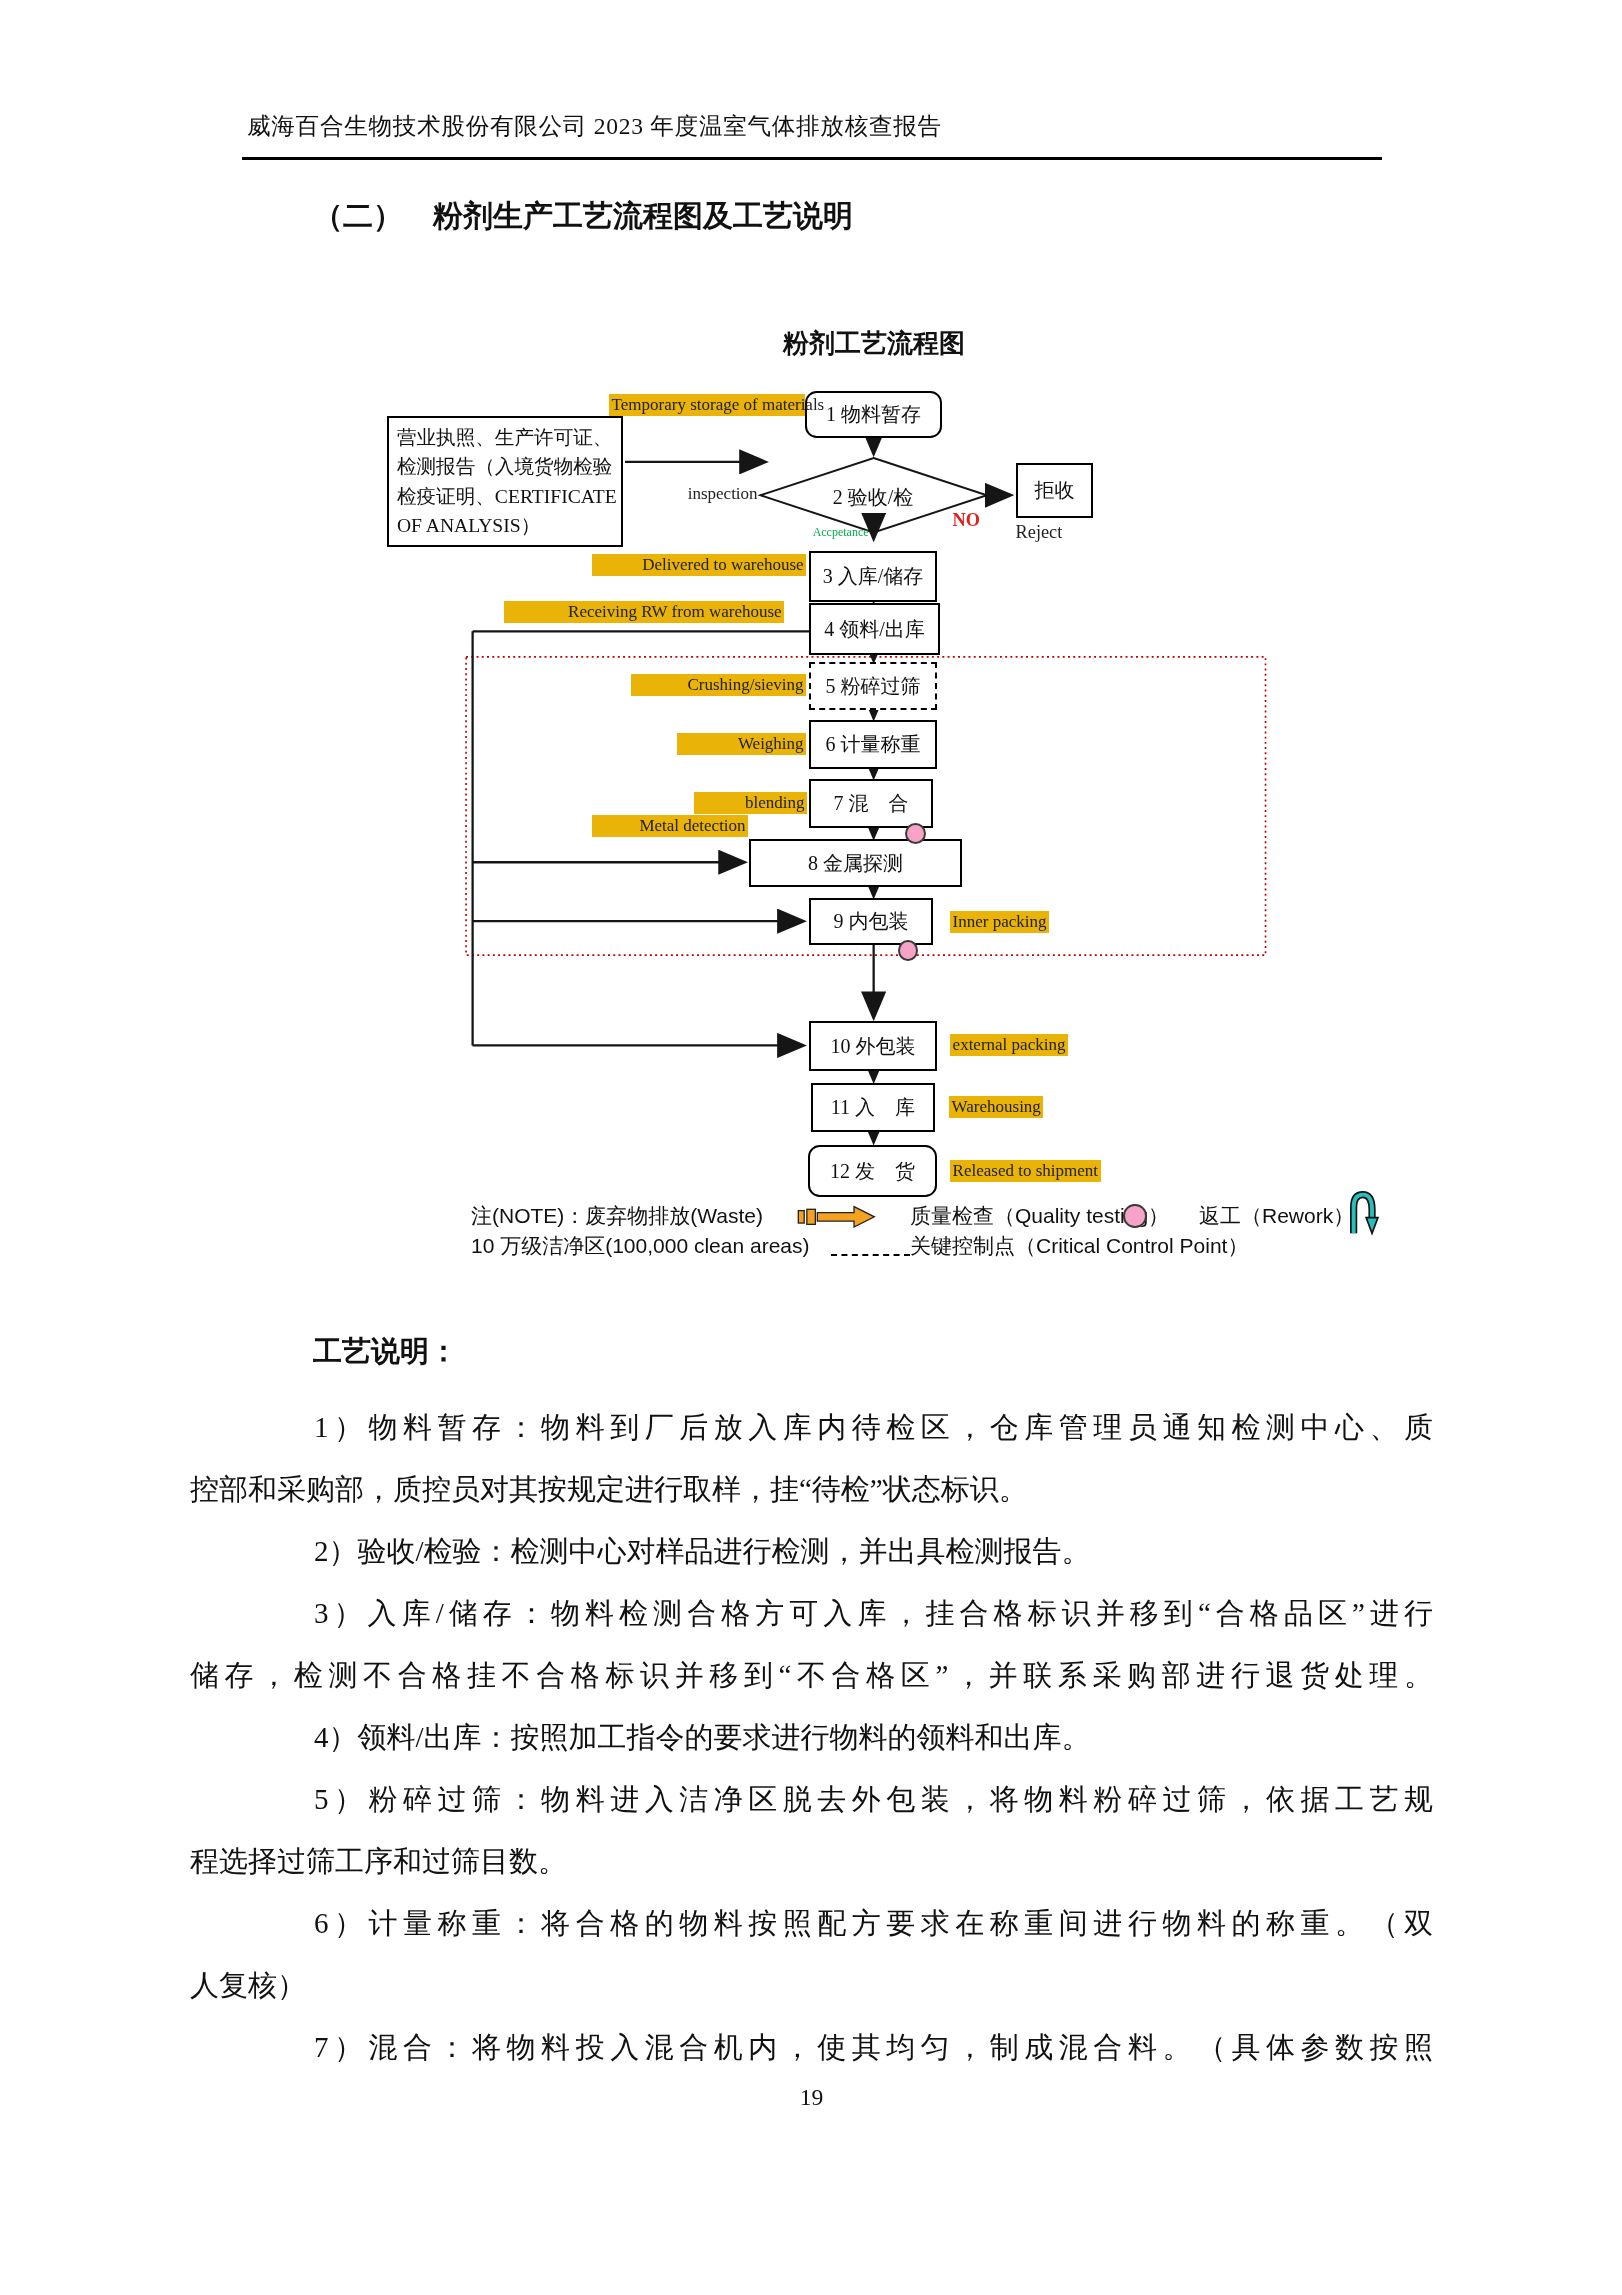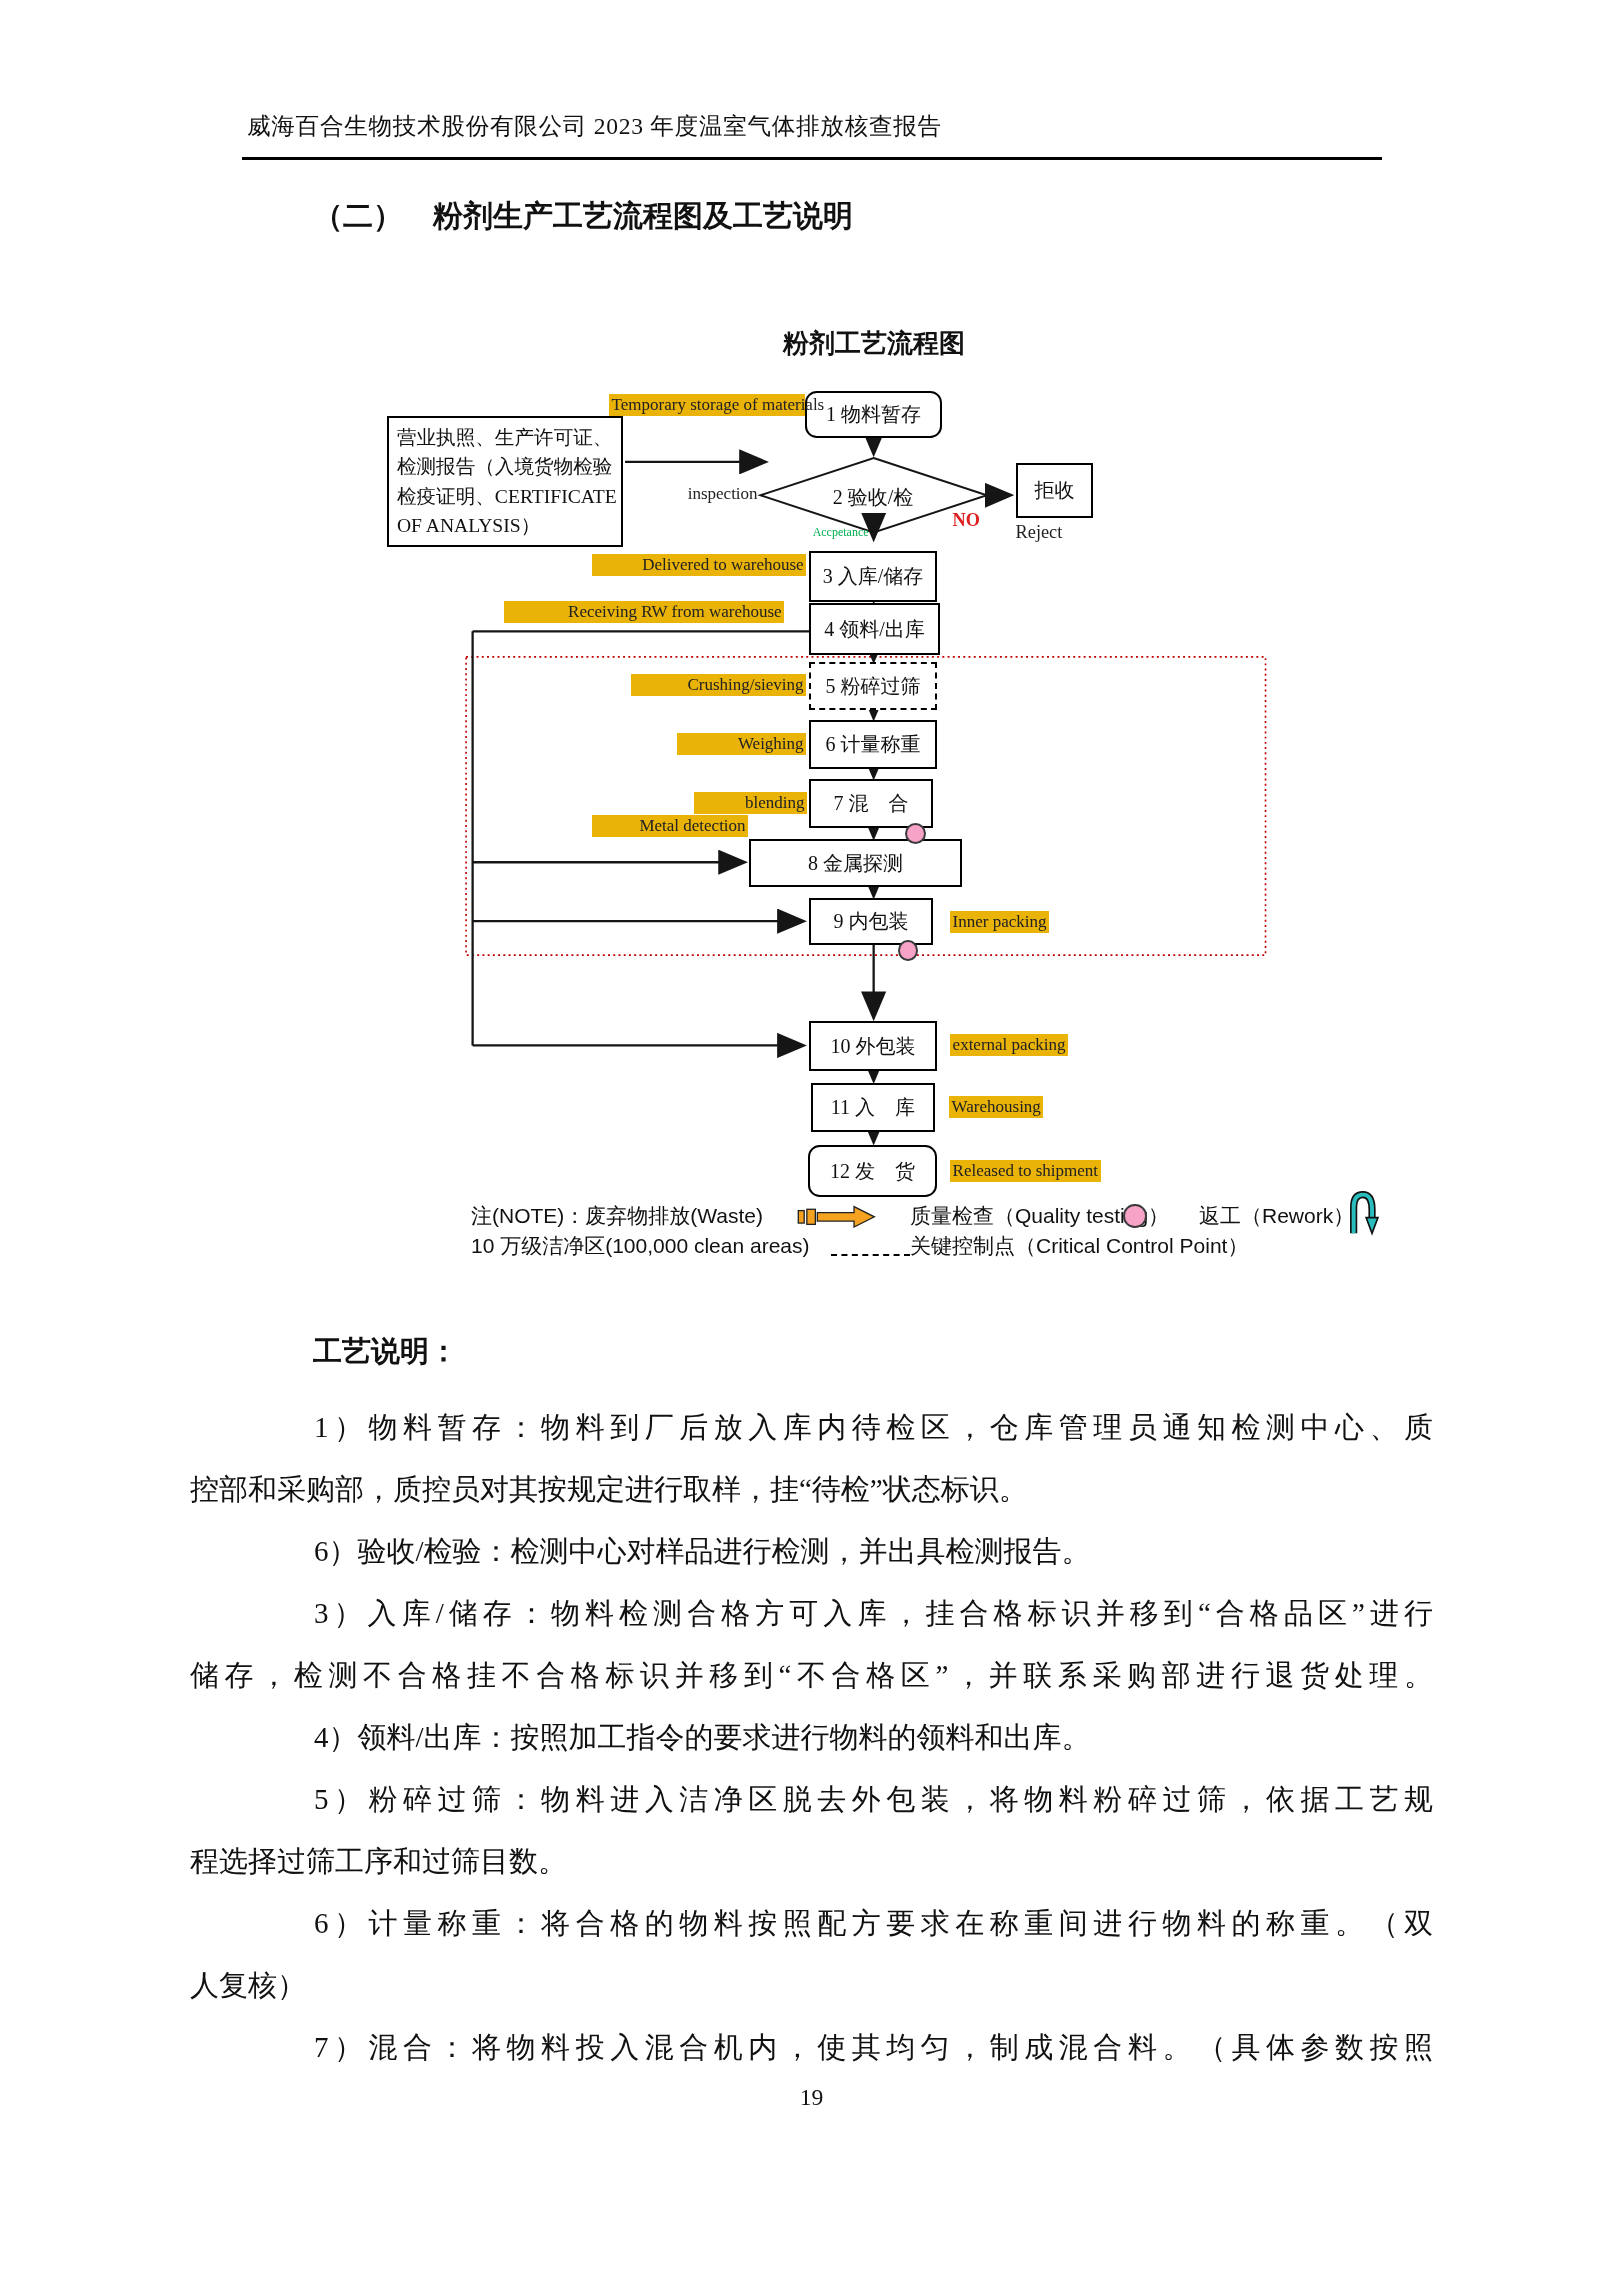--- a/index.html
+++ b/index.html
@@ -138,21 +138,21 @@
     <polygon points="29,42 47,42 38,66" fill="#29bdbd" stroke="#111" stroke-width="2.5"></polygon>
   </svg>
   <div class="cnlegend" style="left:471px;top:1233px;">10 万级洁净区(100,000 clean areas)</div>
   <div class="abs" id="dash-sample"></div>
   <div class="cnlegend" style="left:910px;top:1233px;">关键控制点（Critical Control Point）</div>
 
   <div class="abs" id="body-heading">工艺说明：</div>
   <div class="abs" id="body-lines">
     <div class="bt ind full">1）物料暂存：物料到厂后放入库内待检区，仓库管理员通知检测中心、质</div>
     <div class="bt">控部和采购部，质控员对其按规定进行取样，挂“待检”状态标识。</div>
-    <div class="bt ind">6）验收/检验：检测中心对样品进行检测，并出具检测报告。</div>
+    <div class="bt ind">2）验收/检验：检测中心对样品进行检测，并出具检测报告。</div>
     <div class="bt ind full">3）入库/储存：物料检测合格方可入库，挂合格标识并移到“合格品区”进行</div>
     <div class="bt full">储存，检测不合格挂不合格标识并移到“不合格区”，并联系采购部进行退货处理。</div>
     <div class="bt ind">4）领料/出库：按照加工指令的要求进行物料的领料和出库。</div>
     <div class="bt ind full">5）粉碎过筛：物料进入洁净区脱去外包装，将物料粉碎过筛，依据工艺规</div>
     <div class="bt">程选择过筛工序和过筛目数。</div>
     <div class="bt ind full">6）计量称重：将合格的物料按照配方要求在称重间进行物料的称重。（双</div>
     <div class="bt">人复核）</div>
     <div class="bt ind full">7）混合：将物料投入混合机内，使其均匀，制成混合料。（具体参数按照</div>
   </div>
 

